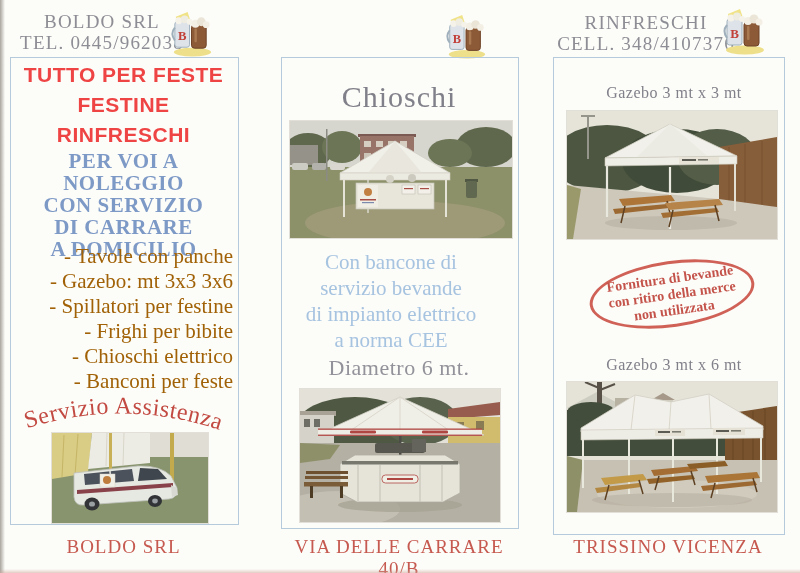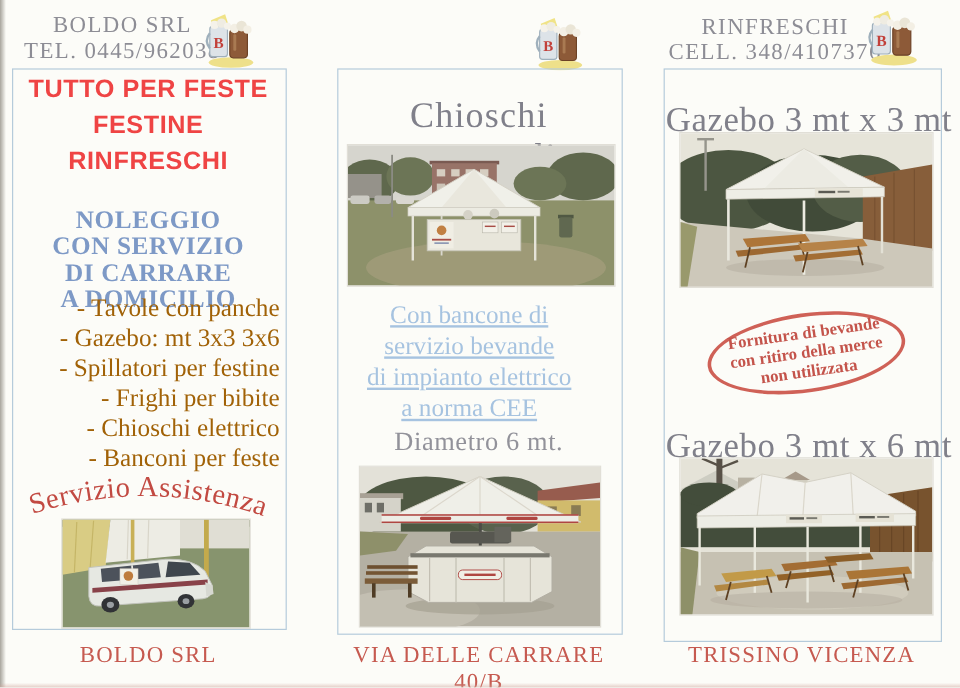--- a/index.html
+++ b/index.html
@@ -39,26 +39,26 @@
        outline:1px solid rgba(205,202,190,.55);}
   .ph-van{left:52px;top:433px;}
   .ph-park{left:290px;top:121px;}
   .ph-oct{left:300px;top:389px;}
   .ph-g33{left:567px;top:111px;}
   .ph-g36{left:567px;top:382px;}
   
   .mid-heading{position:absolute;left:281px;top:80px;width:236px;text-align:center;
        font-size:30px;color:#80808a;letter-spacing:1px;}
   .mid-body{position:absolute;left:281px;top:249px;width:220px;text-align:center;
-       font-size:21px;line-height:26px;color:#a6c3e0;text-decoration:underline;}
+       font-size:21px;line-height:26px;color:#a6c3e0;}
   .mid-note{position:absolute;left:281px;top:355px;width:236px;text-align:center;
        font-size:22px;color:#92929a;letter-spacing:.5px;}
   
   .right-heading{position:absolute;left:553px;width:242px;text-align:center;
-       font-size:29px;color:#80808a;letter-spacing:.5px;}
+       font-size:16px;color:#80808a;letter-spacing:.5px;}
   .rh1{top:84px}.rh2{top:356px}
   .stamp{position:absolute;left:589px;top:261px;width:166px;height:66px;
        border:3px solid #cf6157;border-radius:50%;transform:rotate(-8deg);
        box-sizing:border-box;padding-top:7px;text-align:center;
        font-weight:bold;font-size:14px;line-height:16px;color:#c4544b;}
   
   .footer{position:absolute;top:536px;text-align:center;font-size:19px;
        color:#c65a50;letter-spacing:1px;}
   .f-left{left:10px;width:227px;}
   .f-mid{left:281px;width:236px;}
@@ -107,20 +107,21 @@
       <use href="#beerLogo"></use>
     </svg>
 
   <div class="pbox pbox-left"></div>
   <div class="pbox pbox-mid"></div>
   <div class="pbox pbox-right"></div>
 
   <div class="title-line t1">TUTTO PER FESTE</div>
   <div class="title-line t2">FESTINE</div>
   <div class="title-line t3">RINFRESCHI</div>
+  <div class="sub-line s1">PER VOI A</div>
   <div class="sub-line s2">NOLEGGIO</div>
   <div class="sub-line s3">CON SERVIZIO</div>
   <div class="sub-line s4">DI CARRARE</div>
   <div class="sub-line s5">A DOMICILIO</div>
 
   <div class="rent-list">
     <div>- Tavole con panche</div>
     <div>- Gazebo: mt 3x3 3x6</div>
     <div>- Spillatori per festine</div>
     <div>- Frighi per bibite</div>

